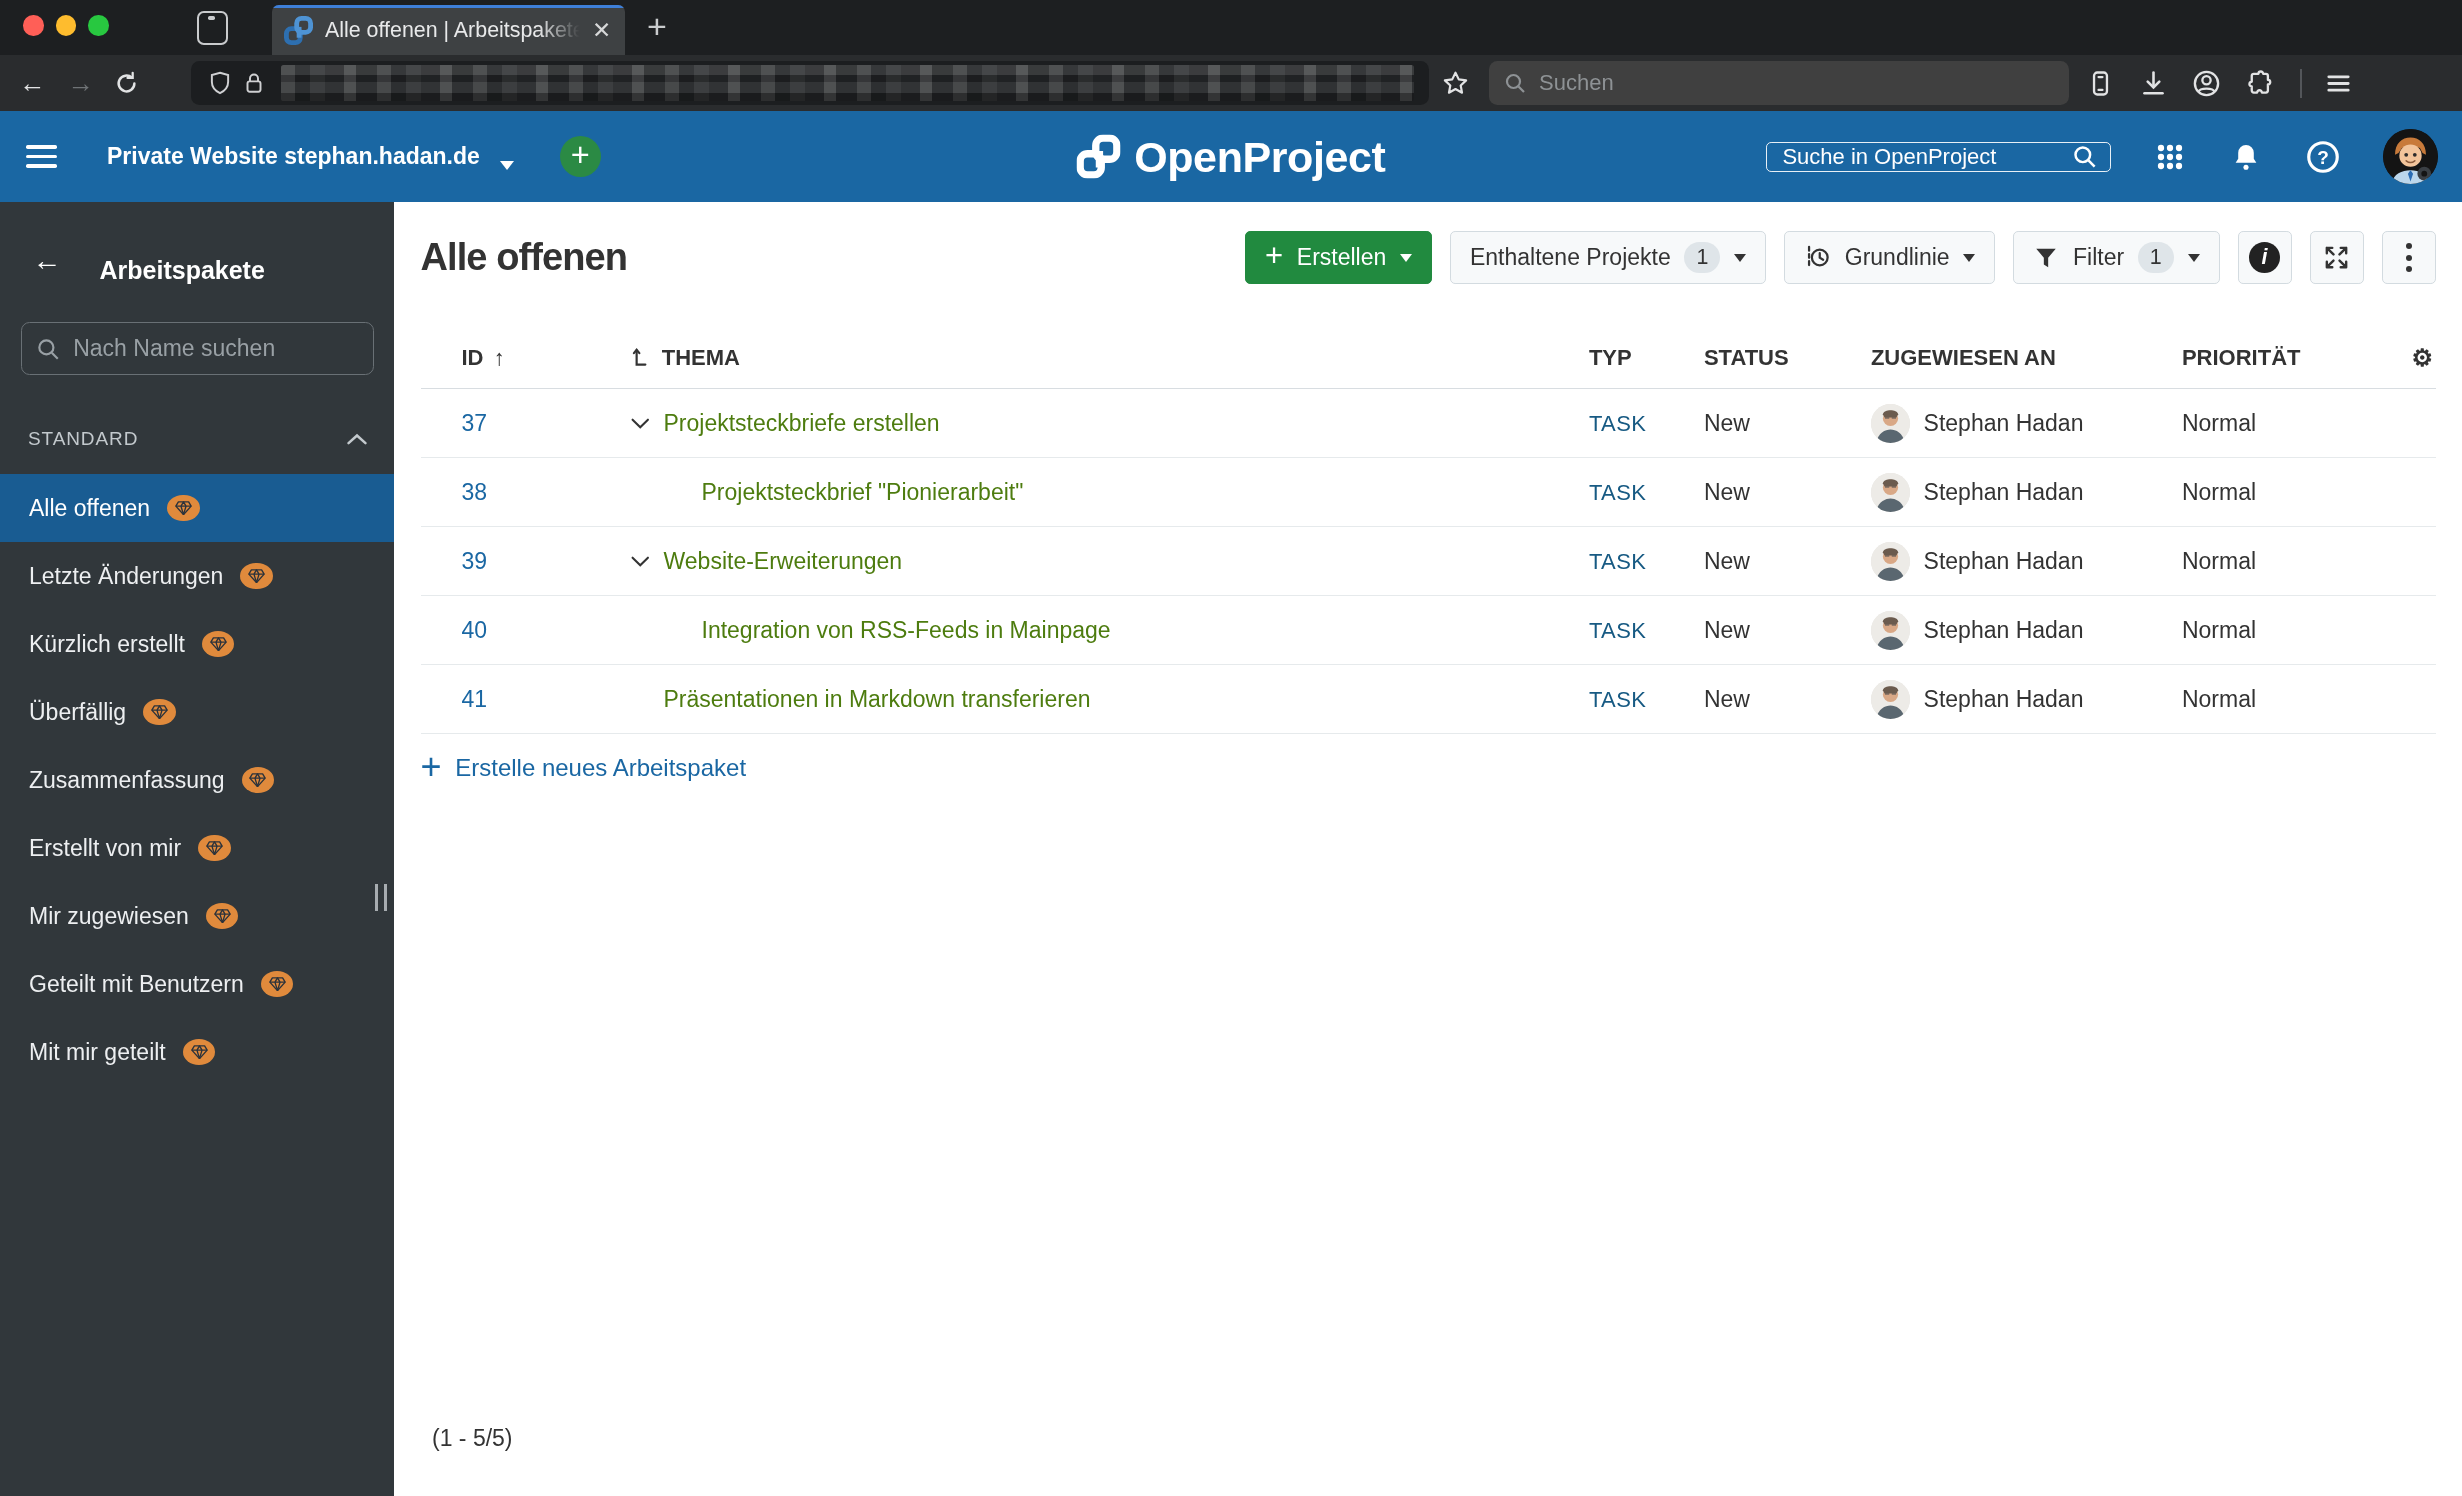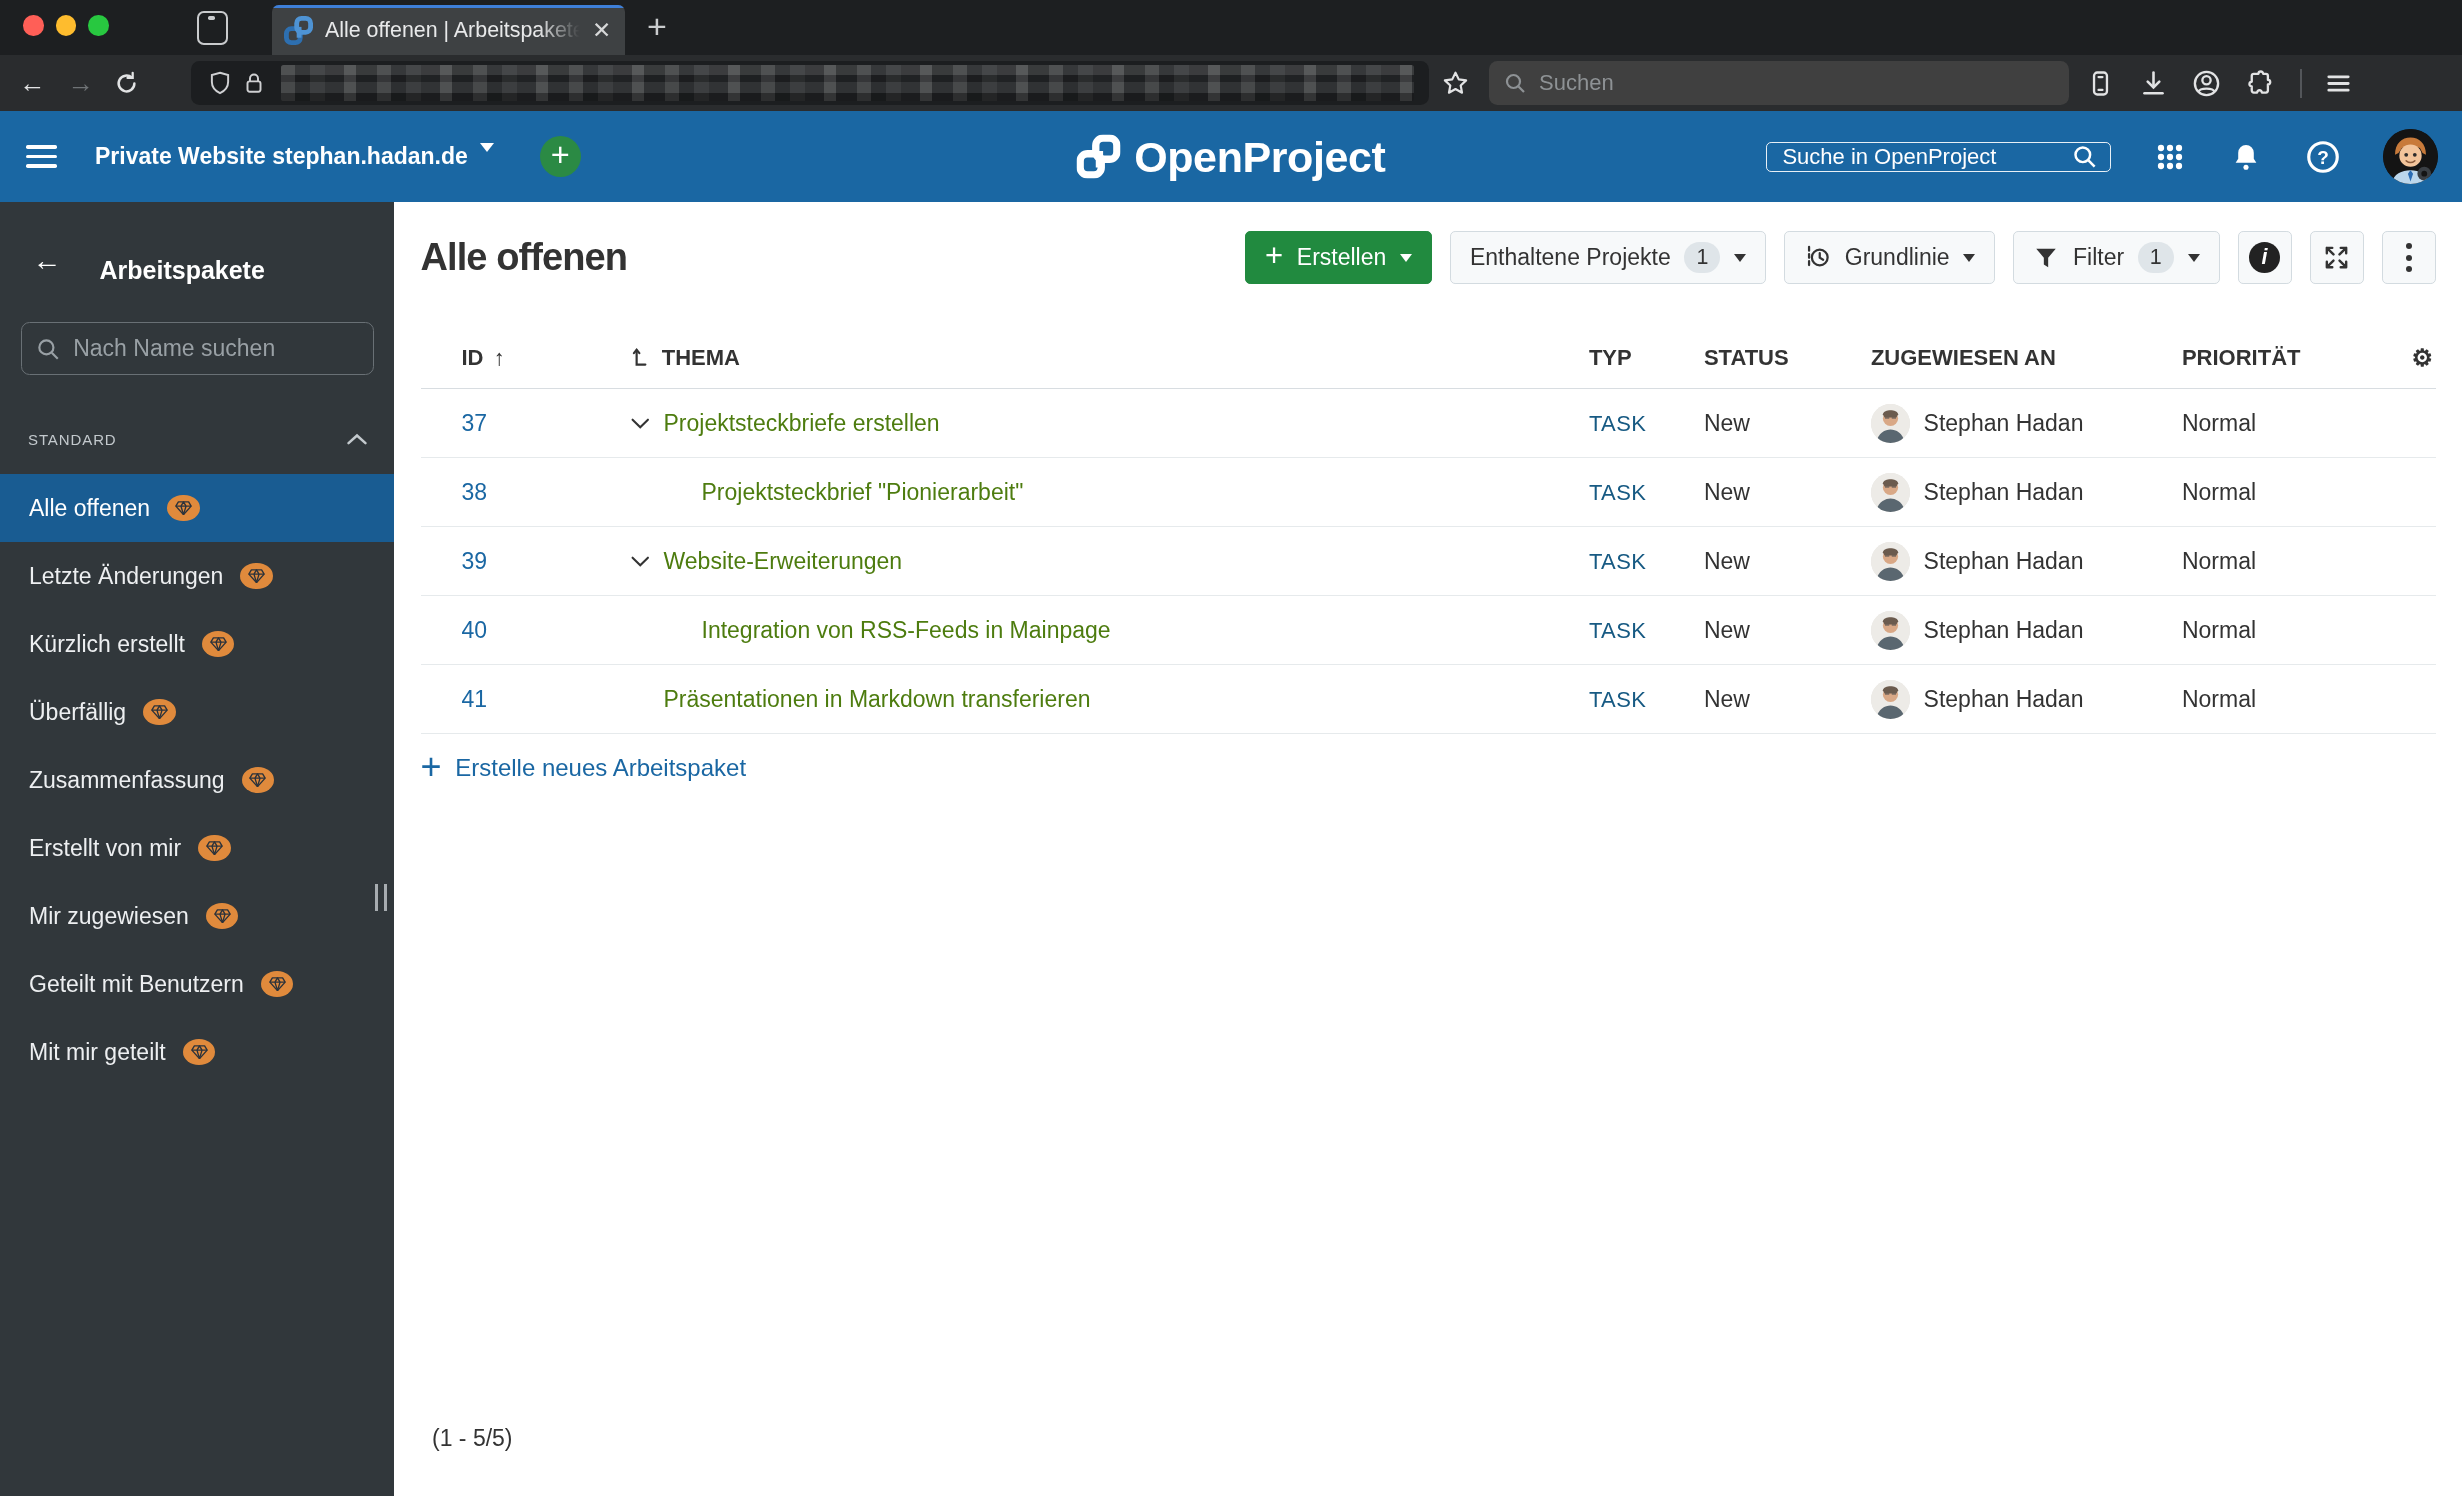--- a/index.html
+++ b/index.html
@@ -33,42 +33,42 @@
   .searchfield { margin-left:19px; width:580px; height:44px; background:#404040; border-radius:8.5px; display:flex; align-items:center; padding:0 13.7px; }
   .searchfield .ph { color:#8E9295; font-size:22px; margin-left:12px; }
   .nav-right { display:flex; align-items:center; margin-left:15.4px; gap:22px; }
   .nav-div { width:1.7px; height:29px; background:#53565A; margin-left:3.4px; }
   .navbar svg { display:block; }
 
   
   .opheader { height:91px; background:#1A67A3; display:flex; align-items:center; position:relative; color:#fff; }
   .op-burger { margin-left:26px; width:31px; }
   .op-burger div { height:3.4px; background:#fff; border-radius:1.7px; margin:6px 0; }
-  .proj-select { margin-left:38px; display:flex; align-items:flex-start; gap:12px; font-size:23px; font-weight:700; }
+  .proj-select { margin-left:50px; display:flex; align-items:flex-end; gap:20px; font-size:23px; font-weight:700; }
   .caret-down { width:0; height:0; border-left:7.7px solid transparent; border-right:7.7px solid transparent; border-top:9.4px solid #fff; }
   .green-plus { margin-left:46px; width:41px; height:41px; border-radius:50%; background:#2B8A44; display:flex; align-items:center; justify-content:center; color:#fff; font-size:32.5px; font-weight:400; line-height:1; padding-bottom:2.6px; }
   .op-logo { position:absolute; left:50%; top:50%; transform:translate(-50%,-50%); display:flex; align-items:center; gap:13.7px; }
   .op-logo .lg-text { font-size:43px; font-weight:700; letter-spacing:-0.4px; }
   .hdr-right { margin-left:auto; display:flex; align-items:center; gap:41px; margin-right:24px; }
   .op-search { width:345px; height:30px; border:1.7px solid rgba(255,255,255,.9); border-radius:5.1px; display:flex; align-items:center; padding:0 12px 0 15.4px; }
   .op-search .ph { font-size:22px; color:#fff; flex:1; }
   .hdr-ic { display:flex; align-items:center; justify-content:center; }
   .avatar-top { width:55px; height:55px; border-radius:50%; overflow:hidden; background:#151515; }
 
   
   .body-row { display:flex; height:1294px; }
 
   
   .sidebar { width:394px; background:#31373B; position:relative; flex:none; color:#EDEFF1; }
   .sb-head { margin-top:34px; height:48px; display:flex; align-items:center; padding-left:32.5px; gap:38px; }
   .sb-back { font-size:29px; color:#fff; }
   .sb-title { font-size:25px; font-weight:700; color:#fff;margin-top:20px; }
   .sb-search { margin:38px 20.5px 0 20.5px; height:53px; border:1.7px solid #697075; border-radius:8.5px; display:flex; align-items:center; padding:0 13.7px; }
   .sb-search .ph { color:#99A0A5; font-size:23px; margin-left:12px; }
-  .sb-section { margin-top:51px; height:26px; padding:0 26px 0 28px; display:flex; align-items:center; justify-content:space-between; color:#C3C9CD; font-size:15px; letter-spacing:0.9px;text-align:center; }
+  .sb-section { margin-top:51px; height:26px; padding:0 26px 0 28px; display:flex; align-items:center; justify-content:space-between; color:#C3C9CD; font-size:19px; letter-spacing:0.9px;text-align:center; }
   .sb-items { list-style:none; margin-top:22px; }
   .sb-item { height:68px; display:flex; align-items:center; padding-left:29px; font-size:23px; color:#EDEFF1; gap:17px; }
   .sb-item.selected { background:#195C92; color:#fff; font-weight:400; }
   .gem-badge { width:32.5px; height:26.5px; border-radius:50%; background:#E08A3C; display:flex; align-items:center; justify-content:center; }
   .resize-handle { position:absolute; right:6.8px; top:682px; width:12px; height:27px; border-left:3.4px solid #A7ACB0; border-right:3.4px solid #A7ACB0; }
 
   
   .main { flex:1; background:#fff; position:relative; padding:0 26.5px; color:#333; }
   .topbar { margin-top:29px; height:53px; display:flex; align-items:center; }
   .page-title { font-size:38px; font-weight:700; letter-spacing:-0.9px; color:#333; }

